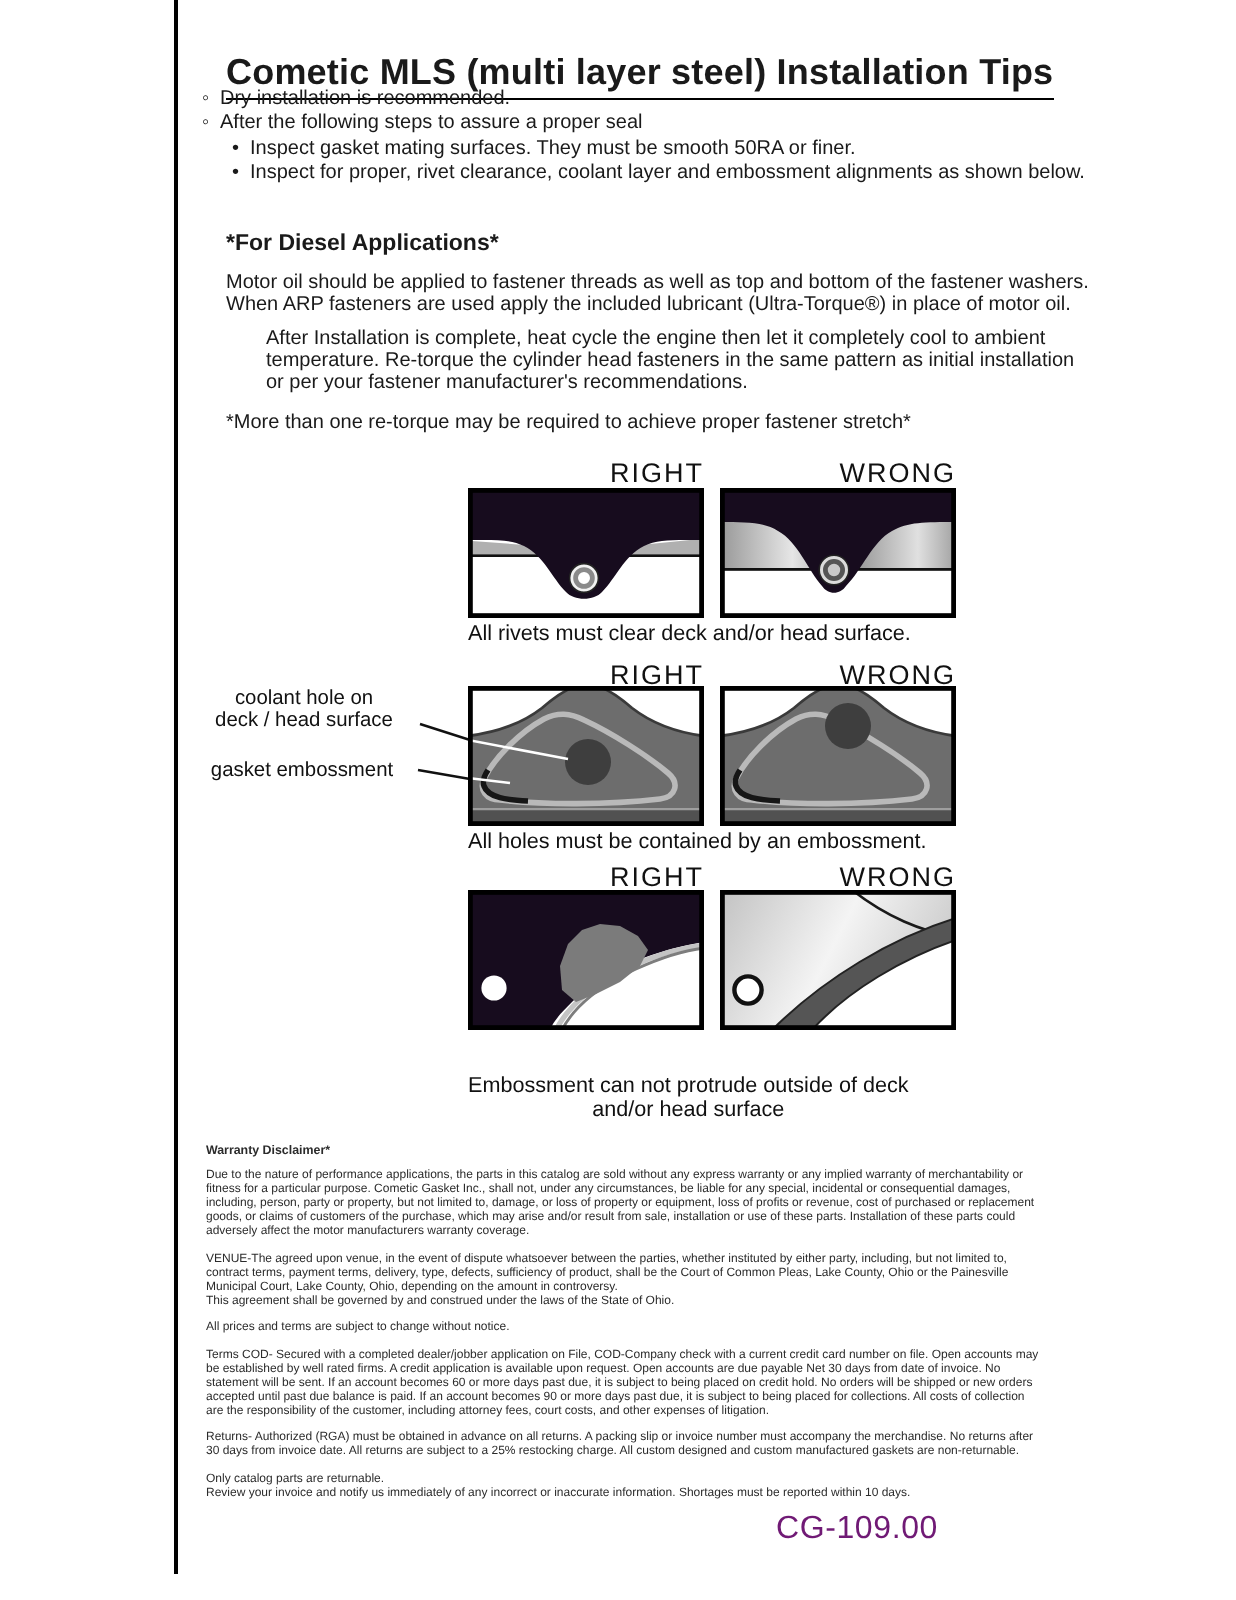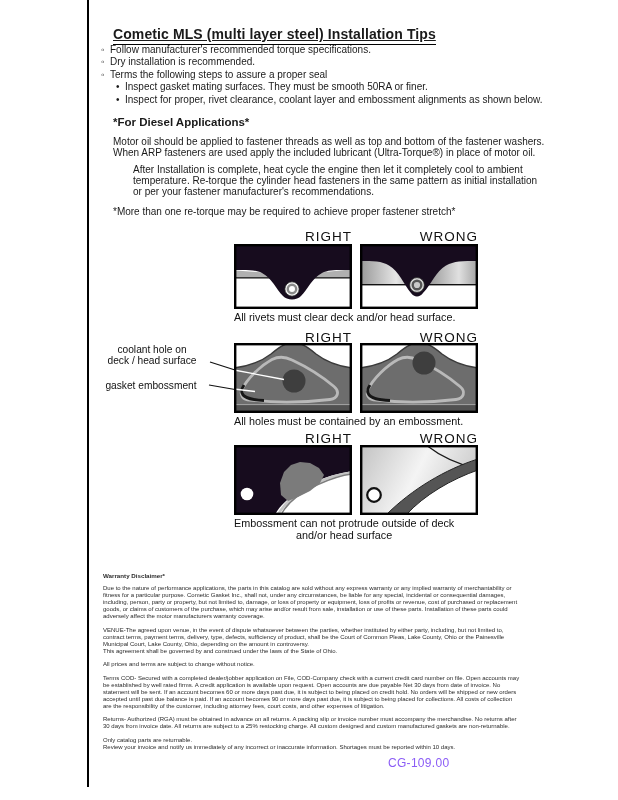--- a/index.html
+++ b/index.html
@@ -6,22 +6,22 @@
   body{
     width:618px;height:800px;background:#ffffff;position:relative;
     font-family:"Liberation Sans", sans-serif;color:#1a1a1a;overflow:hidden;
   }
   .abs{position:absolute;}
   .pre{white-space:pre-line;}
 
   .side-rule{left:87px;top:0;width:2px;height:787px;background:#000;}
 
   .title{
-    left:113px;top:26px;font-size:14px;font-weight:bold;
-    border-bottom:1.6px solid #000;padding-bottom:2px;letter-spacing:0.1px;text-decoration:underline;
+    left:113px;top:26px;font-size:18px;font-weight:bold;
+    border-bottom:1.6px solid #000;padding-bottom:2px;letter-spacing:0.1px;
   }
 
   .tips{left:101px;top:44px;font-size:10px;line-height:12.4px;}
   .bullet{padding-left:9px;position:relative;}
   .bullet::before{content:"◦";position:absolute;left:0;top:0;font-size:10px;}
   .subbullet{padding-left:24px;position:relative;}
   .subbullet::before{content:"•";position:absolute;left:15px;top:0;font-size:10px;}
 
   .diesel-heading{left:113px;top:116px;font-size:11.5px;font-weight:bold;}
   .para{left:113px;width:450px;font-size:10px;line-height:11px;}
@@ -30,35 +30,34 @@
   .para-note{top:206px;}
 
   .dg-label{width:118px;text-align:right;font-size:13.5px;letter-spacing:1px;color:#111;}
   .dg-caption{left:234px;font-size:10.8px;line-height:11.6px;color:#111;text-align:center;}
   .callout{text-align:center;font-size:10.2px;line-height:11.3px;color:#111;}
 
   .disclaimer{left:103px;top:572px;width:419px;font-size:6px;line-height:7px;color:#2b2b2b;}
   .disclaimer h4{margin:0 0 6px 0;font-size:6.2px;font-weight:bold;}
   .disclaimer p{margin:0 0 6.5px 0;}
 
-  .footer-code{left:388px;top:756px;font-size:12px;color:#8b5cf6;letter-spacing:0.3px;}
+  .footer-code{left:388px;top:756px;font-size:16px;color:#701a75;letter-spacing:0.3px;}
 
   svg{display:block;}
 </style>
 </head>
 <body>
 
 <div class="abs side-rule"></div>
 
 <div class="abs title">Cometic MLS (multi layer steel) Installation Tips</div>
 
 <div class="abs tips">
-  <div class="bullet">Follow manufacturer's recommended torque specifications.</div>
   <div class="bullet">Dry installation is recommended.</div>
-  <div class="bullet">Terms the following steps to assure a proper seal</div>
+  <div class="bullet">After the following steps to assure a proper seal</div>
   <div class="subbullet">Inspect gasket mating surfaces.  They must be smooth 50RA or finer.</div>
   <div class="subbullet">Inspect for proper, rivet clearance, coolant layer and embossment alignments as shown below.</div>
 </div>
 
 <div class="abs diesel-heading">*For Diesel Applications*</div>
 <div class="abs para para-oil pre">Motor oil should be applied to fastener threads as well as top and bottom of the fastener washers.
 When ARP fasteners are used apply the included lubricant (Ultra-Torque®) in place of motor oil.</div>
 <div class="abs para para-heat pre">After Installation is complete, heat cycle the engine then let it completely cool to ambient
 temperature. Re-torque the cylinder head fasteners in the same pattern as initial installation
 or per your fastener manufacturer's recommendations.</div>
@@ -159,21 +158,21 @@
     </linearGradient>
   </defs>
   <rect width="118" height="70" fill="#ffffff"></rect>
   <path d="M0,0 H118 V14 C86,24 52,44 26,70 L0,70 Z" fill="url(#g3)"></path>
   <path d="M66,0 C84,14 100,20 118,24" stroke="#1a1a1a" stroke-width="1.3" fill="none"></path>
   <path d="M26,70 C52,44 86,24 118,14 L118,25 C92,34 64,50 46,70 Z" fill="#555555" stroke="#222" stroke-width="1"></path>
   <circle cx="14" cy="50" r="6.8" fill="#ffffff" stroke="#111" stroke-width="2.2"></circle>
   <rect x="1.2" y="1.2" width="115.6" height="67.6" fill="none" stroke="#000" stroke-width="2.4"></rect>
 </svg>
 
-<div class="abs dg-caption pre" style="top:518px;">Embossment can not protrude outside of deck
+<div class="abs dg-caption pre" style="top:538px;">Embossment can not protrude outside of deck
 and/or head surface</div>
 
 <div class="abs disclaimer">
   <h4>Warranty Disclaimer*</h4>
   <p class="pre">Due to the nature of performance applications, the parts in this catalog are sold without any express warranty or any implied warranty of merchantability or fitness for a particular purpose.  Cometic Gasket Inc., shall not, under any circumstances, be liable for any special, incidental or consequential damages, including, person, party or property, but not limited to, damage, or loss of property or equipment, loss of profits or revenue, cost of purchased or replacement goods, or claims of customers of the purchase, which may arise and/or result from sale, installation or use of these parts.  Installation of these parts could adversely affect the motor manufacturers warranty coverage.</p>
   <p class="pre">VENUE-The agreed upon venue, in the event of dispute whatsoever between the parties, whether instituted by either party, including, but not limited to, contract terms, payment terms, delivery, type, defects, sufficiency of product, shall be the Court of Common Pleas, Lake County, Ohio or the Painesville Municipal Court, Lake County, Ohio, depending on the amount in controversy.
 This agreement shall be governed by and construed under the laws of the State of Ohio.</p>
   <p class="pre">All prices and terms are subject to change without notice.</p>
   <p class="pre">Terms COD- Secured with a completed dealer/jobber application on File, COD-Company check with a current credit card number on file.  Open accounts may be established by well rated firms.  A credit application is available upon request.  Open accounts are due payable Net 30 days from date of invoice.  No statement will be sent.  If an account becomes 60 or more days past due, it is subject to being placed on credit hold.  No orders will be shipped or new orders accepted until past due balance is paid.  If an account becomes 90 or more days past due, it is subject to being placed for collections.  All costs of collection are the responsibility of the customer, including attorney fees, court costs, and other expenses of litigation.</p>
   <p class="pre">Returns- Authorized (RGA) must be obtained in advance on all returns.  A packing slip or invoice number must accompany the merchandise.  No returns after 30 days from invoice date.  All returns are subject to a 25% restocking charge.  All custom designed and custom manufactured gaskets are non-returnable.</p>

